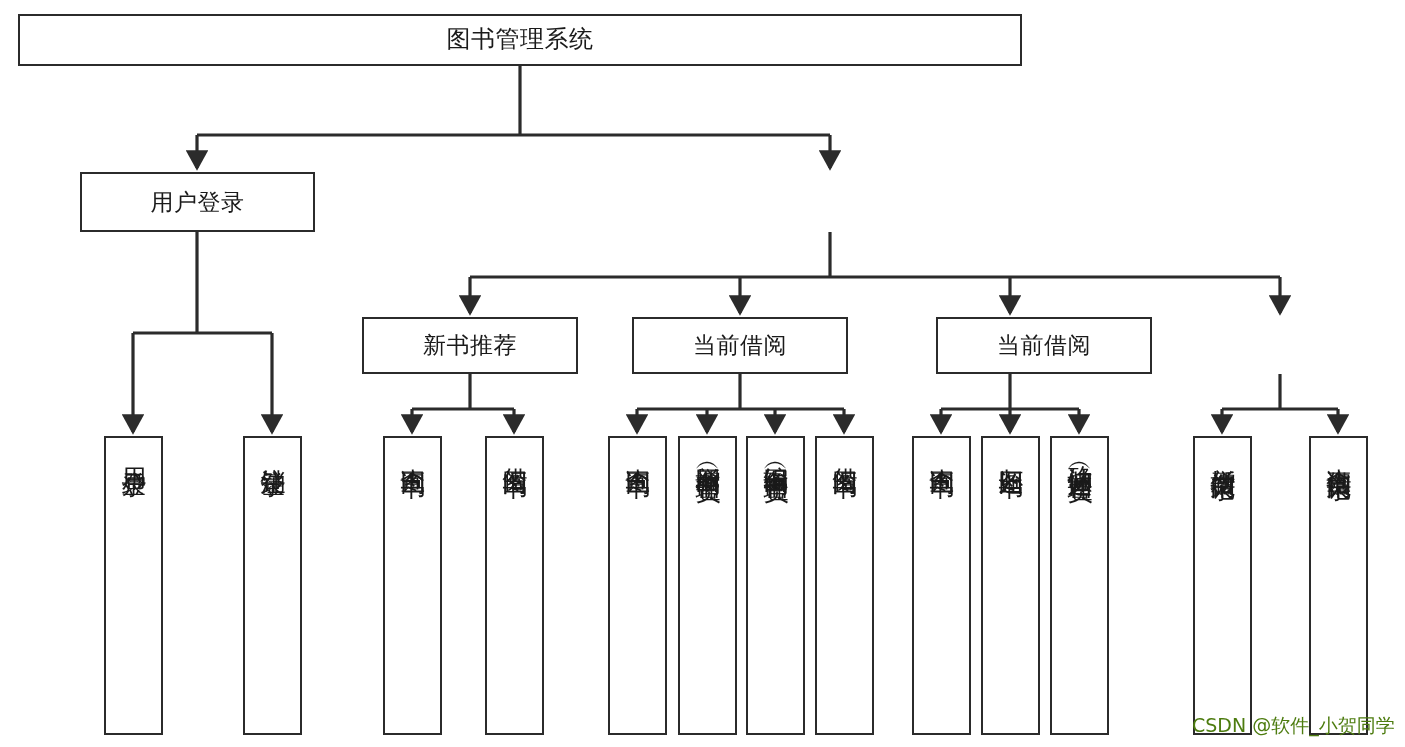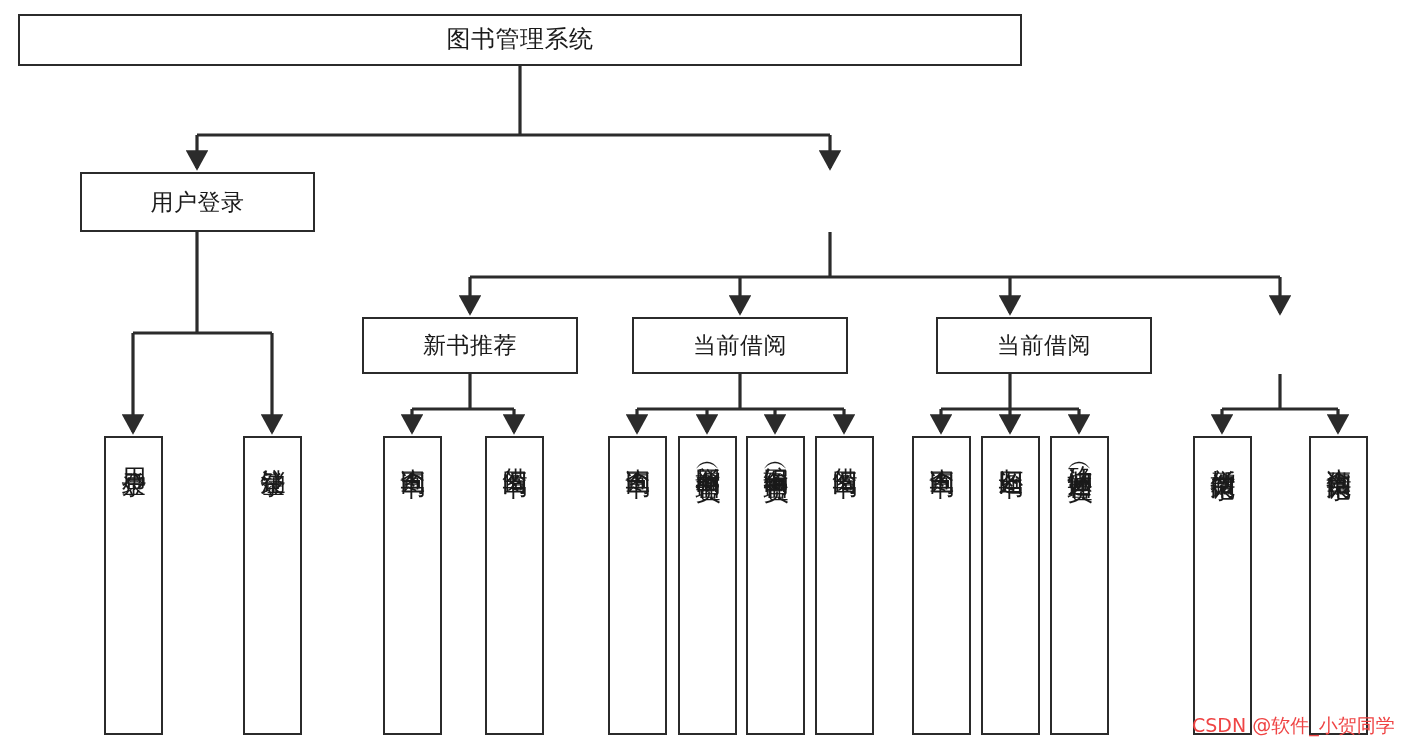--- a/index.html
+++ b/index.html
@@ -65,21 +65,21 @@
   }
   .node.vert.tall {
     align-items: flex-start;
     padding-top: 8px;
   }
   .watermark {
     position: absolute;
     left: 1192px;
     top: 713px;
     font-size: 19px;
-    color: #ef4444;
+    color: #4d7c0f;
     white-space: nowrap;
     z-index: 3;
     font-family: "DejaVu Sans", "Liberation Sans", sans-serif;
   }
 </style>
 </head>
 <body>
 
 <div id="diagram">
 

